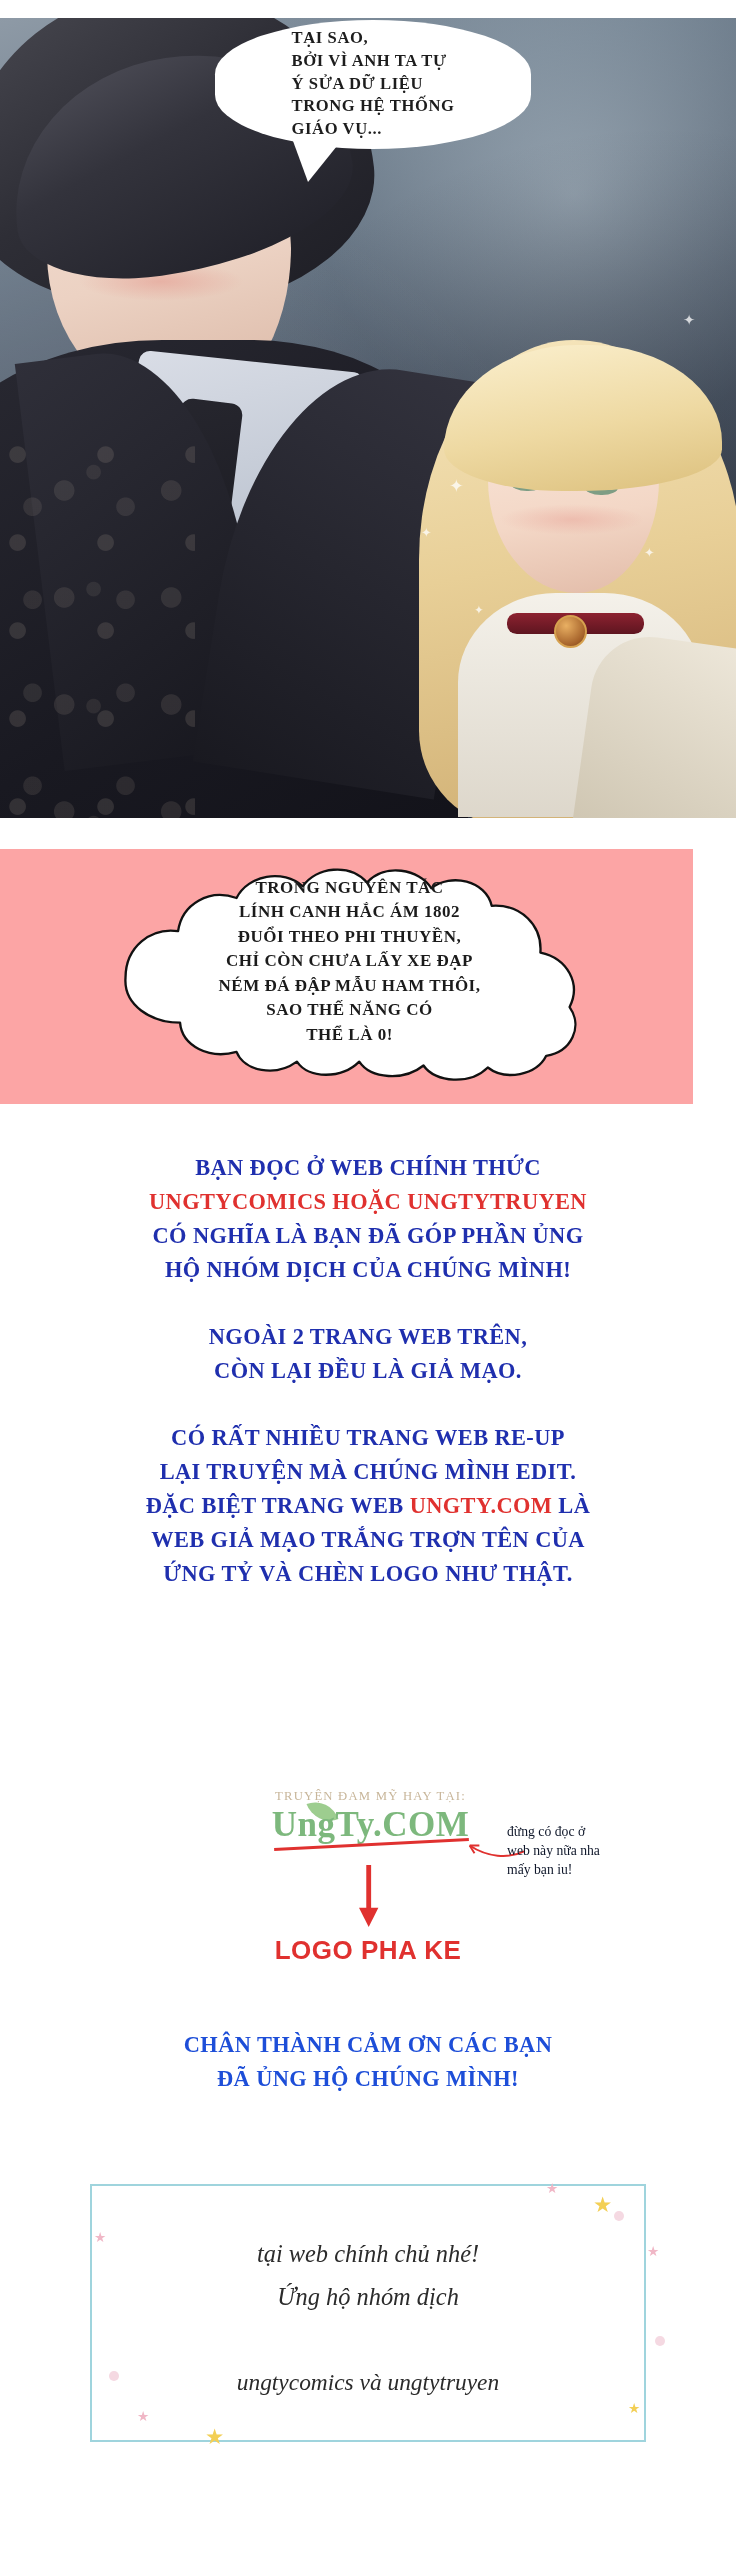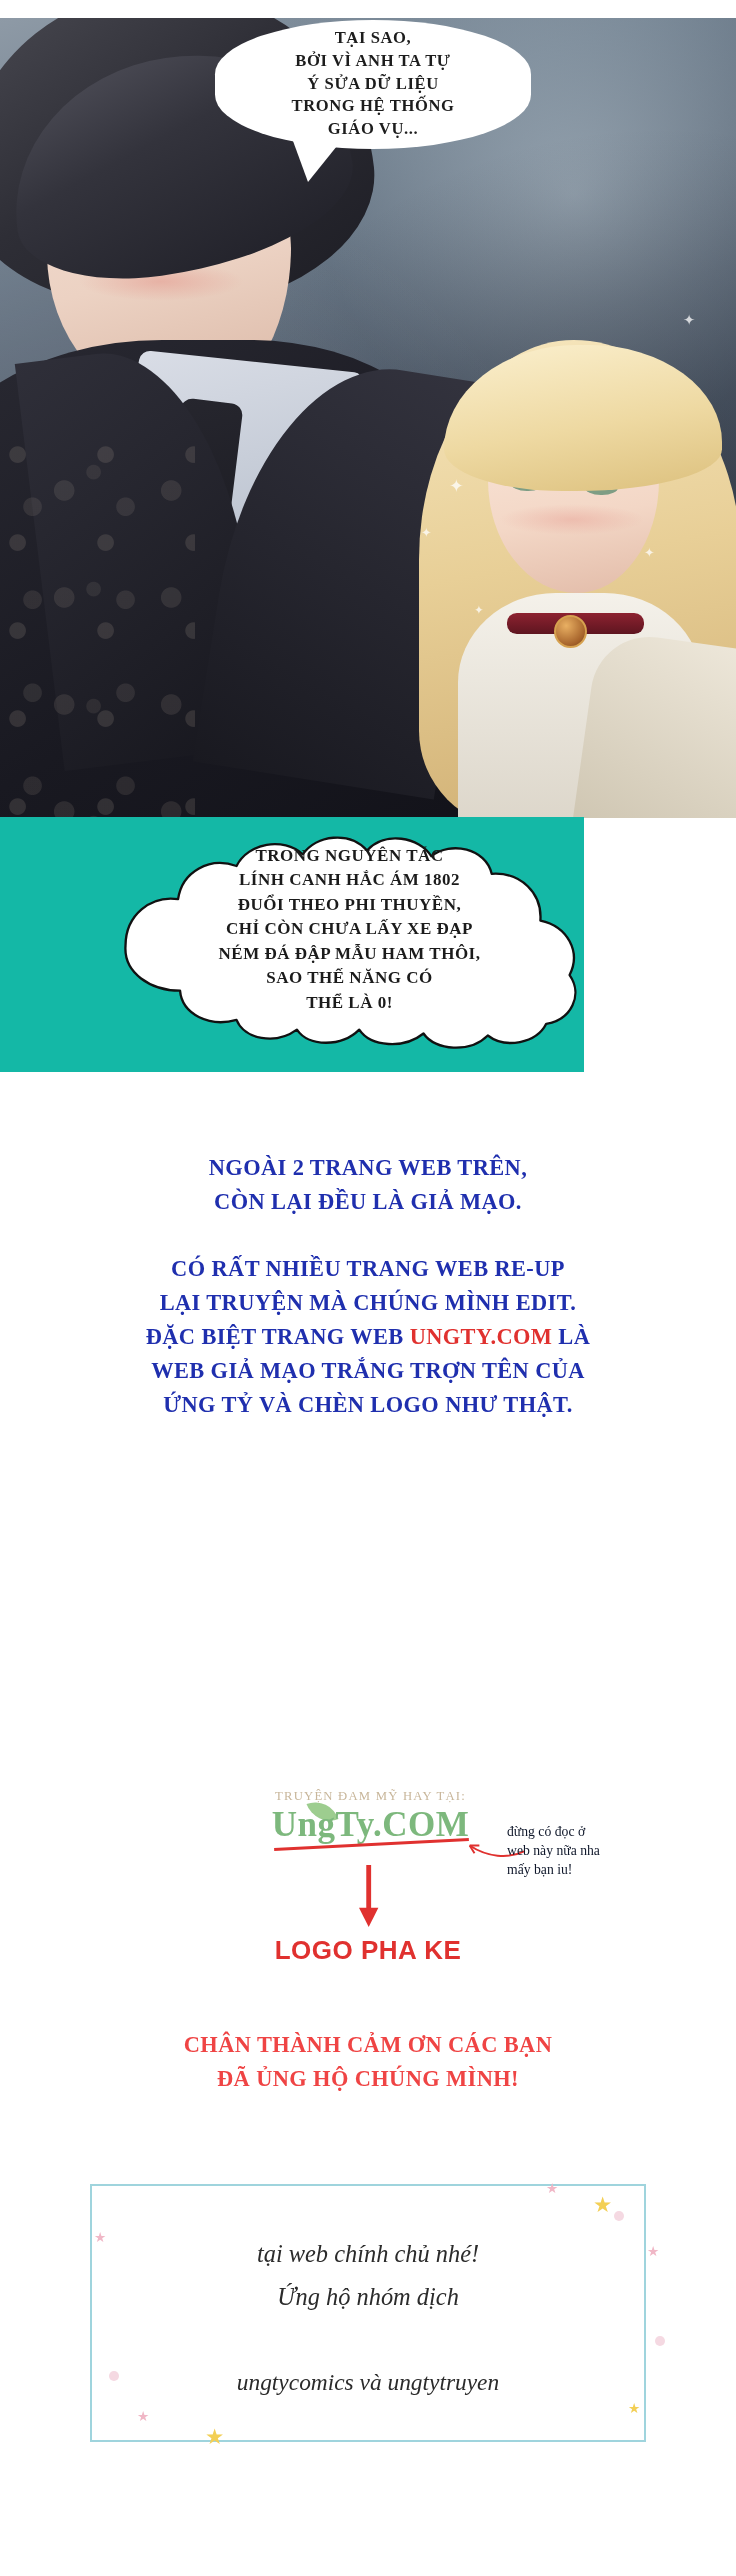--- a/index.html
+++ b/index.html
@@ -179,21 +179,20 @@
   }
 
   
   .balloon-top {
     position: absolute;
     left: 215px; top: 19.5px;
     width: 316px; height: 129px;
     background: #ffffff;
     border-radius: 50% / 42%;
     display: flex; align-items: center; justify-content: center;
-    text-align: center;
     z-index: 5;
   }
   .balloon-top-tail {
     position: absolute;
     left: 293px; top: 141px;
     width: 0; height: 0;
     border-left: 15.6px solid transparent;
     border-right: 33px solid transparent;
     border-top: 41px solid #ffffff;
     z-index: 4;
@@ -205,23 +204,23 @@
     letter-spacing: 0.6px;
     color: #1d1d1d;
     padding: 0 25px;
     text-transform: uppercase;
     font-weight: 600;
   }
 
   
   .panel-thought {
     position: absolute;
-    left: 0; top: 817px;
-    width: 584px; height: 255px;
-    background: #14b8a6;
+    left: 0; top: 849px;
+    width: 693px; height: 255px;
+    background: #fca5a5;
   }
   .cloud {
     position: absolute;
     left: 57px; top: 11.7px;
     width: 585px; height: 224px;
   }
   .cloud svg { display: block; }
   .cloud-text {
     position: absolute;
     left: 0; top: 27px;
@@ -333,21 +332,21 @@
   .thanks {
     position: absolute;
     left: 0; top: 2028px;
     width: 736px;
     text-align: center;
     font-family: "Liberation Serif", serif;
     font-weight: 700;
     font-size: 22.4px;
     line-height: 1.5;
     letter-spacing: 0.4px;
-    color: #ef4444;
+    color: #1d4ed8;
     text-transform: uppercase;
   }
 
   
   .footer-box {
     position: absolute;
     left: 90px; top: 2184px;
     width: 556px; height: 258px;
     border: 2px solid #9fd4dd;
     background: #ffffff;
@@ -454,20 +453,26 @@
     <div>đuổi theo phi thuyền,</div>
     <div>chỉ còn chưa lấy xe đạp</div>
     <div>ném đá đập mẫu ham thôi,</div>
     <div>sao thế năng có</div>
     <div>thể là 0!</div>
   </div>
 </div>
 
 <div class="notice">
   <p>
+    <span>Bạn đọc ở web chính thức</span><br>
+    <span class="hl">UNGTYCOMICS HOẶC UNGTYTRUYEN</span><br>
+    <span>có nghĩa là bạn đã góp phần ủng</span><br>
+    <span>hộ nhóm dịch của chúng mình!</span>
+  </p>
+  <p>
     <span>Ngoài 2 trang web trên,</span><br>
     <span>còn lại đều là giả mạo.</span>
   </p>
   <p>
     <span>Có rất nhiều trang web re-up</span><br>
     <span>lại truyện mà chúng mình edit.</span><br>
     <span>ĐẶc biệt trang web </span><span class="hl">ungty.com</span><span> là</span><br>
     <span>web giả mạo trắng trợn tên của</span><br>
     <span>Ứng Tỷ và chèn logo như thật.</span>
   </p>

